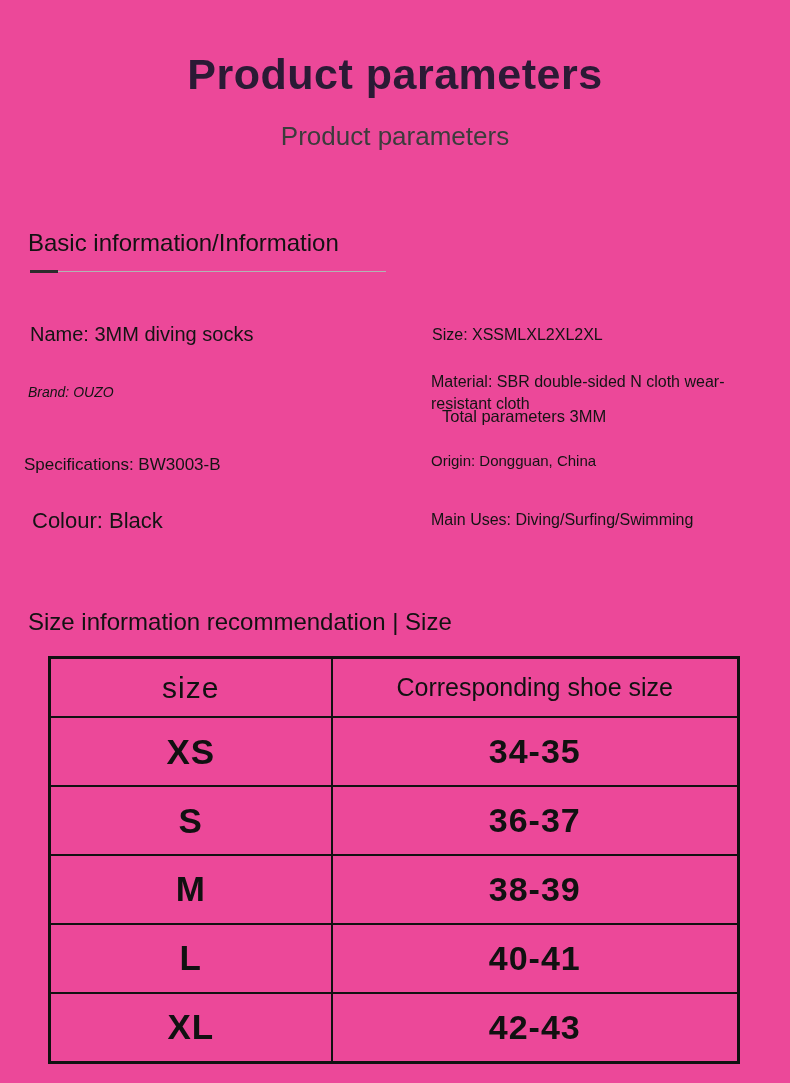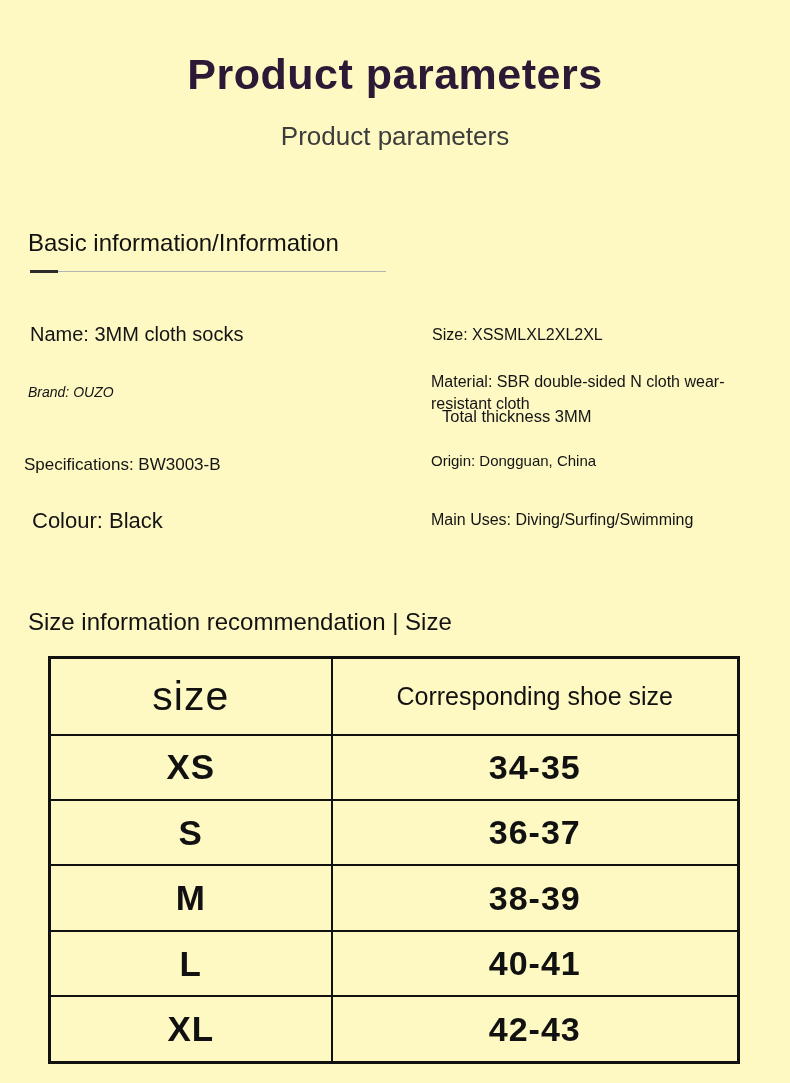--- a/index.html
+++ b/index.html
@@ -6,21 +6,21 @@
     margin: 0;
     padding: 0;
     background: #ffffff;
     font-family: "Liberation Sans", sans-serif;
     color: #161616;
   }
   .page {
     position: relative;
     width: 790px;
     height: 1083px;
-    background: #fef9c3;
+    background: #ec4899;
     overflow: hidden;
   }
 
   
   .main-title {
     position: absolute;
     top: 50px;
     left: 0;
     width: 100%;
     text-align: center;
@@ -105,21 +105,21 @@
   .size-table th, .size-table td {
     border: 2px solid #111111;
     text-align: center;
     vertical-align: middle;
     padding: 0;
     color: #111111;
   }
   table.size-table { border: 3px solid #111111; }
   .col-size { width: 282px; }
   th.size-header {
-    font-size: 41px;
+    font-size: 30px;
     font-weight: 500;
     letter-spacing: 1px;
   }
   th.shoe-header {
     font-size: 25px;
     font-weight: 500;
   }
   td.size-cell {
     font-size: 35px;
     font-weight: 700;
@@ -139,28 +139,28 @@
   <div class="main-title">Product parameters</div>
 
   <div class="sub-title">Product parameters</div>
 
   <div class="basic-heading">Basic information/Information</div>
 
   <div class="heading-underline">
     <div class="heading-underline-accent"></div>
   </div>
 
-  <div class="info-item li-0">Name: 3MM cloth socks</div>
+  <div class="info-item li-0">Name: 3MM diving socks</div>
   <div class="info-item li-1">Brand: OUZO</div>
   <div class="info-item li-2">Specifications: BW3003-B</div>
   <div class="info-item li-3">Colour: Black</div>
 
   <div class="info-item ri-0">Size: XSSMLXL2XL2XL</div>
   <div class="info-item ri-1">Material: SBR double-sided N cloth wear-resistant cloth</div>
-  <div class="info-item ri-2">Total thickness 3MM</div>
+  <div class="info-item ri-2">Total parameters 3MM</div>
   <div class="info-item ri-3">Origin: Dongguan, China</div>
   <div class="info-item ri-4">Main Uses: Diving/Surfing/Swimming</div>
 
   <div class="size-heading">Size information recommendation | Size</div>
 
   <div class="size-table-wrap">
     <table class="size-table">
       <colgroup>
         <col class="col-size">
         <col>

